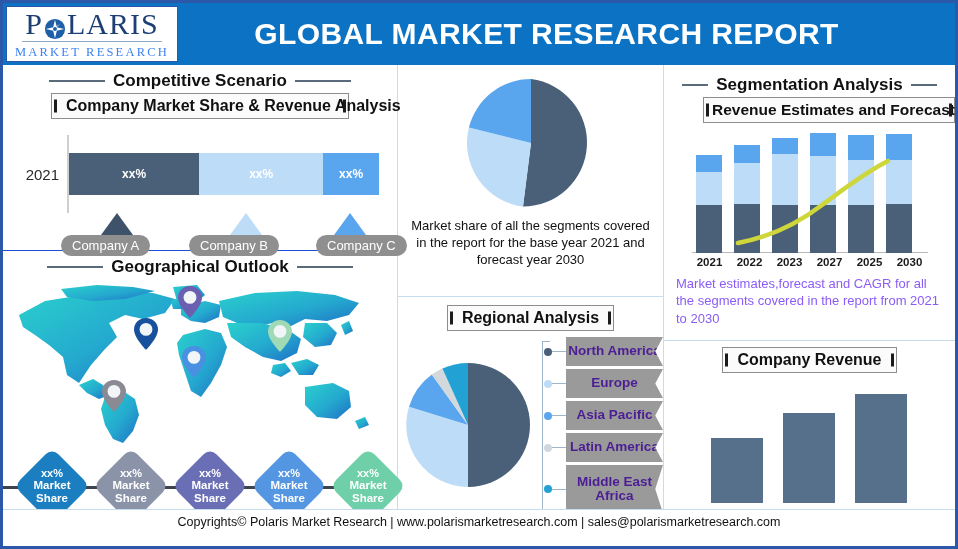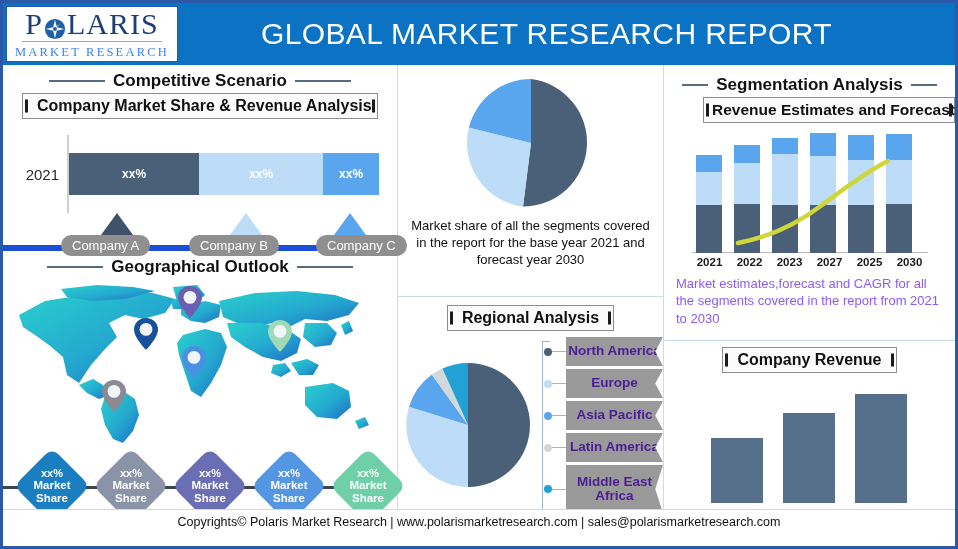--- a/index.html
+++ b/index.html
@@ -11,21 +11,21 @@
   
   .header{position:absolute;left:0;top:0;width:952px;height:62px;background:#0b72c4;
     display:flex;align-items:center;}
   .logo-box{width:172px;height:56px;margin-left:3px;background:#ffffff;border:1px solid #2b58a8;
     box-sizing:border-box;display:flex;flex-direction:column;align-items:center;justify-content:center;}
   .logo-word{display:flex;align-items:center;justify-content:center;font-family:"Liberation Serif",serif;
     font-size:30px;letter-spacing:1px;color:#1d3f73;line-height:1;font-weight:400;}
   .logo-star{display:inline-block;width:22px;height:22px;margin:0 1px;position:relative;top:2px;}
   .logo-rule{width:140px;height:1px;background:#8fa9c9;margin:2px 0 3px 0;}
   .logo-sub{font-family:"Liberation Serif",serif;font-size:12.5px;letter-spacing:2.2px;color:#3b82f6;}
-  .header-title{flex:1;text-align:center;color:#ffffff;font-size:30px;font-weight:normal;
+  .header-title{flex:1;text-align:center;color:#ffffff;font-size:30px;font-weight:bold;
     letter-spacing:.4px;padding-right:40px;}
 
   
   .body-grid{position:absolute;left:0;top:62px;width:952px;height:462px;display:flex;}
   .col-left{width:404px;border-right:1px solid #c7dcec;display:flex;flex-direction:column;}
   .col-mid{width:282px;border-right:1px solid #c7dcec;display:flex;flex-direction:column;}
   .col-right{flex:1;display:flex;flex-direction:column;}
 
   .panel{position:relative;box-sizing:border-box;}
 
@@ -38,21 +38,21 @@
   .bracket{position:relative;display:inline-block;border:1px solid #8d8d8d;background:#fbfbfb;
     padding:3px 14px;box-sizing:border-box;}
   .bracket .btxt{font-size:16px;font-weight:bold;color:#111;white-space:nowrap;}
   .bracket:before,.bracket:after{content:"";position:absolute;width:3px;height:13px;background:#1b1b1b;top:50%;
     transform:translateY(-50%);}
   .bracket:before{left:2px;}
   .bracket:after{right:2px;}
   .bracket-wrap{text-align:center;}
 
   
-  .p-competitive{height:186px;border-bottom:6px solid #1d4ed8;}
+  .p-competitive{height:186px;border-bottom:1px solid #1d4ed8;}
   .stackrow{display:flex;align-items:center;margin:16px 0 0 14px;}
   .yearlbl{font-size:15px;color:#2b2b2b;width:42px;text-align:right;margin-right:8px;}
   .axisline{width:2px;height:78px;background:#cfcfcf;margin-right:0px;}
   .stackbar{display:flex;height:42px;width:310px;}
   .stackbar .seg{display:flex;align-items:center;justify-content:center;color:#ffffff;
     font-size:12px;font-weight:bold;}
   .markers{position:relative;height:22px;margin-left:64px;width:310px;}
   .tri{position:absolute;width:0;height:0;border-left:16px solid transparent;
     border-right:16px solid transparent;bottom:0;}
   .pills{position:relative;height:24px;margin-left:64px;width:330px;}
@@ -144,21 +144,21 @@
 
     <div class="col-left">
 
       <div class="panel p-competitive">
         <div class="rule-title">
           <span class="bar"></span>
           <span class="txt">Competitive Scenario</span>
           <span class="bar"></span>
         </div>
         <div class="bracket-wrap">
-          <div class="bracket" style="width:356px;">
+          <div class="bracket" style="width:298px;">
             <span class="btxt">Company Market Share &amp; Revenue Analysis</span>
           </div>
         </div>
 
         <div class="stackrow">
           <div class="yearlbl">2021</div>
           <div class="axisline"></div>
           <div class="stackbar">
             <div class="seg" style="width:42%;background:#4a6078;">
               <span>xx%</span>

